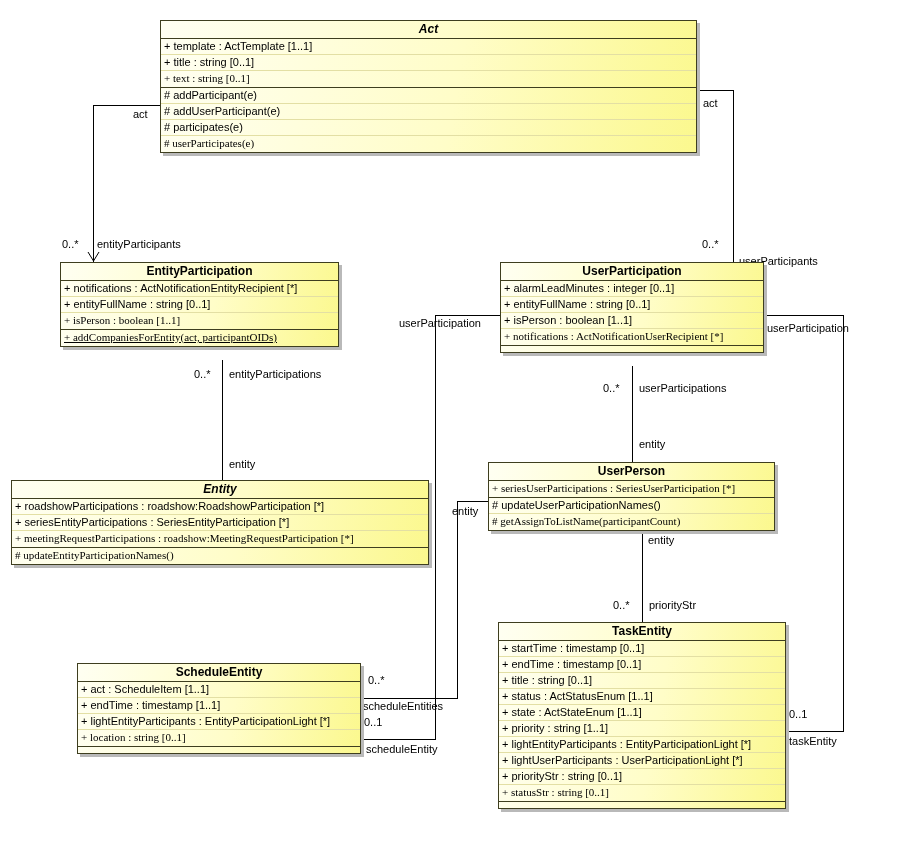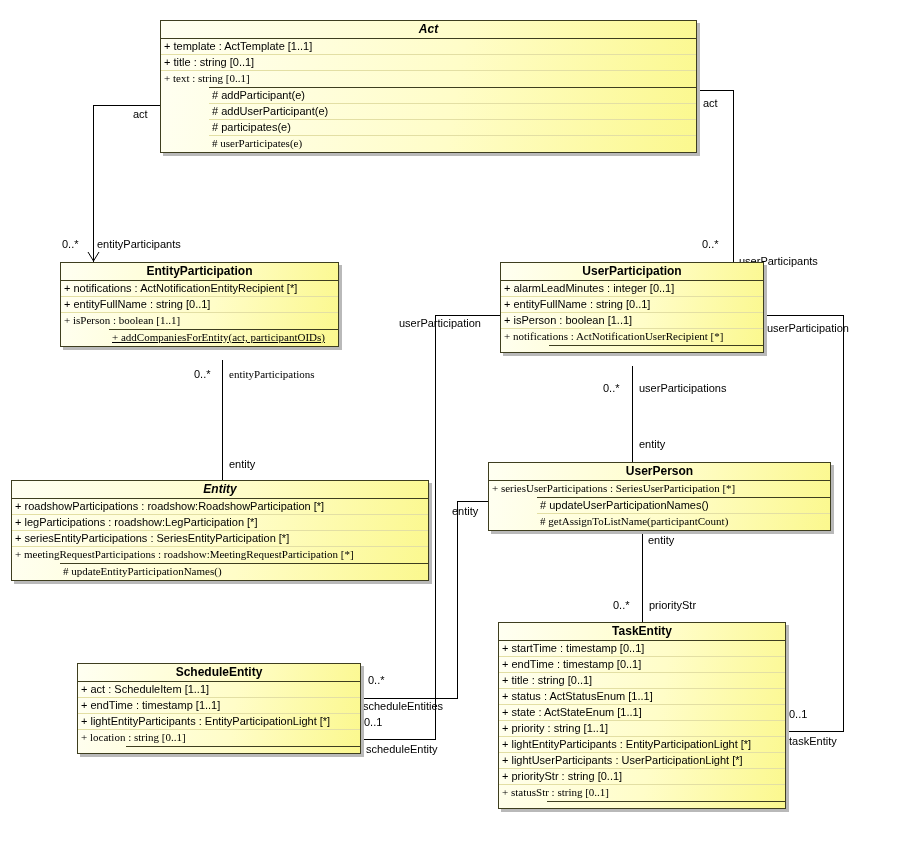--- a/index.html
+++ b/index.html
@@ -24,38 +24,38 @@
     background:linear-gradient(100deg,#fffff2 0%,#fffdc8 55%,#fbf88e 100%);
     box-shadow:3px 3px 0 #b9b9b9;
   }
   .uml-title{
     height:17px;line-height:17px;text-align:center;
     font-weight:bold;font-size:12px;border-bottom:1px solid #3e3e1f;
     white-space:nowrap;overflow:hidden;
   }
   .uml-title.abstract{font-style:italic;}
   .uml-comp{min-height:0;}
-  .uml-comp.ops{border-top:1px solid #3e3e1f;margin-left:48px;}
+  .uml-comp.ops{border-top:1px solid #3e3e1f;}
   .uml-comp.ops:empty{height:6px;}
   .uml-row{
     box-sizing:border-box;height:16px;line-height:15px;
     padding:0 3px;font-size:11px;white-space:nowrap;
     border-bottom:1px solid #e3dfa4;
   }
   .uml-comp .uml-row:last-child{border-bottom:none;font-family:Liberation Serif, serif;}
   .uml-row.static{text-decoration:underline;}
 
   .arrowhead{position:absolute;}
 
   
   #box-act{left:160px;top:20px;width:537px;}
   #box-entityParticipation{left:60px;top:262px;width:279px;}
   #box-userParticipation{left:500px;top:262px;width:264px;}
   #box-entity{left:11px;top:480px;width:418px;}
-  #box-userPerson{left:488px;top:462px;width:343px;}
+  #box-userPerson{left:488px;top:462px;width:287px;}
   #box-scheduleEntity{left:77px;top:663px;width:284px;}
   #box-taskEntity{left:498px;top:622px;width:288px;}
 </style>
 </head>
 <body>
 
 <div class="canvas">
 
   <div class="seg h" style="left:93px;top:105px;width:67px;"></div>
   <div class="seg v" style="left:93px;top:105px;height:157px;"></div>
@@ -86,21 +86,21 @@
 
   <span class="lbl" style="left:133px;top:108px;">act</span>
   <span class="lbl" style="left:62px;top:238px;">0..*</span>
   <span class="lbl" style="left:97px;top:238px;">entityParticipants</span>
 
   <span class="lbl" style="left:703px;top:97px;">act</span>
   <span class="lbl" style="left:702px;top:238px;">0..*</span>
   <span class="lbl" style="left:739px;top:255px;">userParticipants</span>
 
   <span class="lbl" style="left:194px;top:368px;">0..*</span>
-  <span class="lbl" style="left:229px;top:368px;font-family:Liberation Serif, serif;">entityParticipations</span>
+  <span class="lbl" style="left:229px;top:368px;">entityParticipations</span>
   <span class="lbl" style="left:229px;top:458px;">entity</span>
 
   <span class="lbl" style="left:603px;top:382px;">0..*</span>
   <span class="lbl" style="left:639px;top:382px;">userParticipations</span>
   <span class="lbl" style="left:639px;top:438px;">entity</span>
 
   <span class="lbl" style="left:648px;top:534px;">entity</span>
   <span class="lbl" style="left:613px;top:599px;">0..*</span>
   <span class="lbl" style="left:649px;top:599px;">priorityStr</span>
 
@@ -151,21 +151,20 @@
         <div class="uml-row">+ isPerson : boolean [1..1]</div>
         <div class="uml-row">+ notifications : ActNotificationUserRecipient [*]</div>
       </div>
     <div class="uml-comp ops"></div>
   </div>
 
   <div class="uml-class" id="box-entity">
     <div class="uml-title abstract">Entity</div>
     <div class="uml-comp attrs">
         <div class="uml-row">+ roadshowParticipations : roadshow:RoadshowParticipation [*]</div>
-        <div class="uml-row">+ legParticipations : roadshow:LegParticipation [*]</div>
         <div class="uml-row">+ seriesEntityParticipations : SeriesEntityParticipation [*]</div>
         <div class="uml-row">+ meetingRequestParticipations : roadshow:MeetingRequestParticipation [*]</div>
       </div>
     <div class="uml-comp ops">
         <div class="uml-row"># updateEntityParticipationNames()</div>
       </div>
   </div>
 
   <div class="uml-class" id="box-userPerson">
     <div class="uml-title">UserPerson</div>

